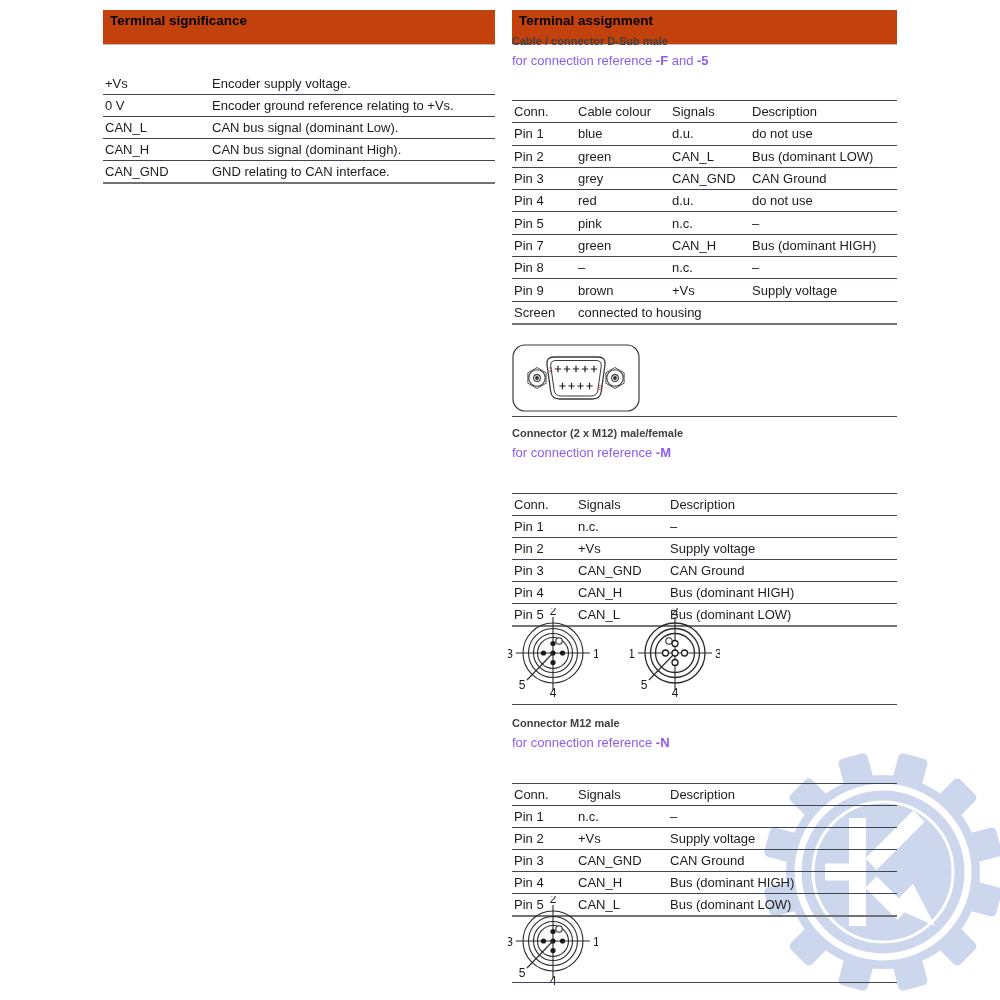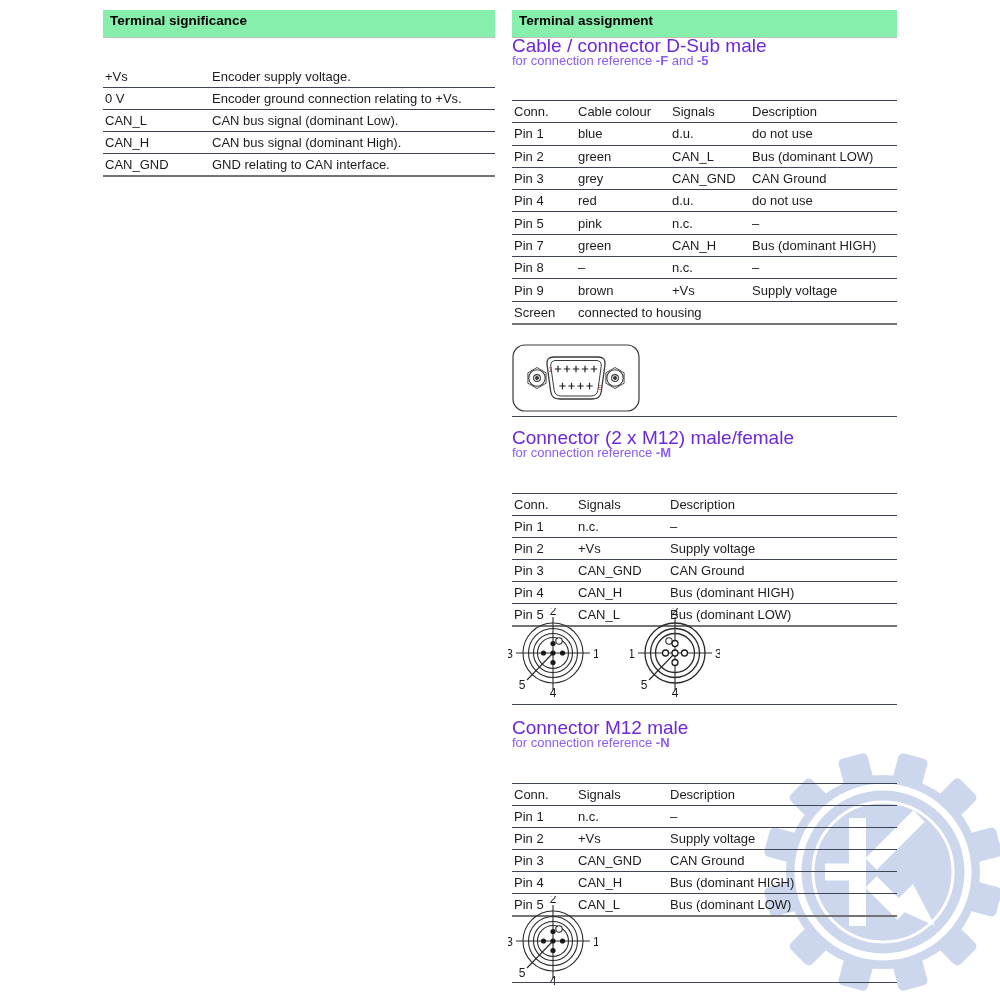--- a/index.html
+++ b/index.html
@@ -1,23 +1,23 @@
 <!DOCTYPE html>
 <html><head>
 <meta charset="utf-8">
 <style>
   html,body{margin:0;padding:0;background:#fff;}
   .page{position:relative;width:1000px;height:1000px;background:#ffffff;overflow:hidden;
         font-family:"Liberation Sans","DejaVu Sans",sans-serif;color:#1c1c1c;}
   .col{position:absolute;z-index:1;}
   .col-left{left:103px;top:10px;width:392px;}
   .col-right{left:512px;top:10px;width:385px;height:980px;}
-  .bar{background:#86efac;border-bottom:1px solid #bdbdbd;height:28px;box-sizing:border-box;
+  .bar{background:#c2410c;border-bottom:1px solid #bdbdbd;height:35px;box-sizing:border-box;
        font-size:13.5px;font-weight:bold;color:#000;padding:2px 0 0 7px;line-height:17px;}
-  .sec-heading{position:absolute;left:0;font-size:19px;font-weight:normal;color:#6d28d9;white-space:nowrap;}
+  .sec-heading{position:absolute;left:0;font-size:11px;font-weight:bold;color:#404040;white-space:nowrap;}
   .sec-sub{position:absolute;left:0;font-size:13px;color:#8b5cf6;white-space:nowrap;}
   table{border-collapse:collapse;width:100%;table-layout:fixed;
         border-top:1px solid #3d4453;border-bottom:2px solid #737373;margin-top:28px;}
   table.no-top{border-top:none;}
   th,td{font-size:13px;font-weight:normal;text-align:left;vertical-align:middle;
         padding:0 0 0 2px;height:21px;border-bottom:1px solid #3d4453;
         white-space:nowrap;overflow:visible;color:#1c1c1c;}
   table.dsub-rows th, table.dsub-rows td{height:21.3px;}
   .abs{position:absolute;}
   .rule{position:absolute;left:0;width:100%;border-top:1.5px solid #3d4453;height:0;}
@@ -64,21 +64,21 @@
             <col style="width: 107px;">
             <col style="width: 285px;">
           </colgroup>
           <tbody>
             <tr>
               <td>+Vs</td>
               <td>Encoder supply voltage.</td>
             </tr>
             <tr>
               <td>0 V</td>
-              <td>Encoder ground connection relating to +Vs.</td>
+              <td>Encoder ground reference relating to +Vs.</td>
             </tr>
             <tr>
               <td>CAN_L</td>
               <td>CAN bus signal (dominant Low).</td>
             </tr>
             <tr>
               <td>CAN_H</td>
               <td>CAN bus signal (dominant High).</td>
             </tr>
             <tr>

